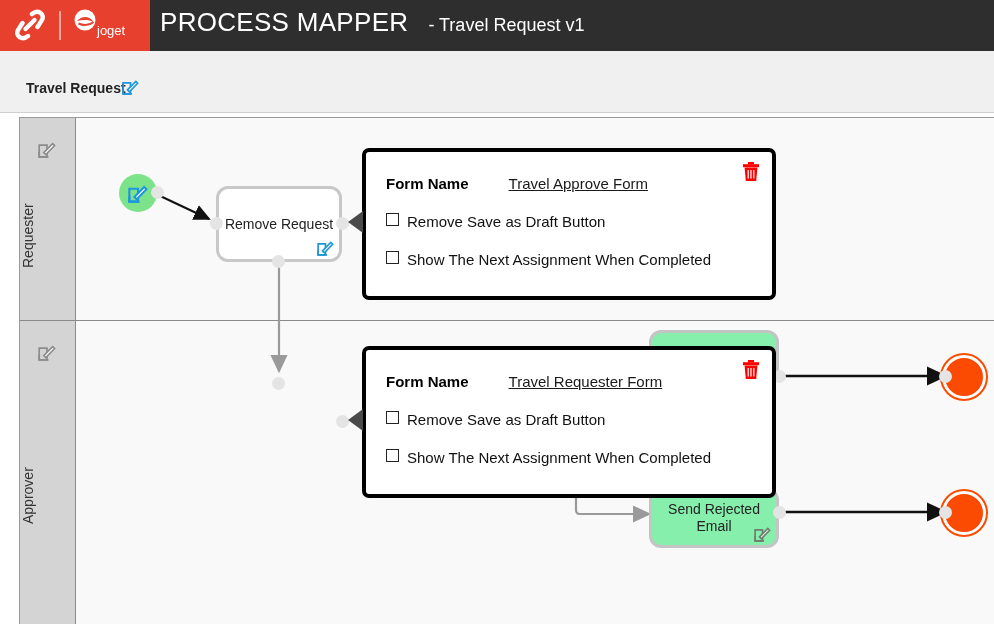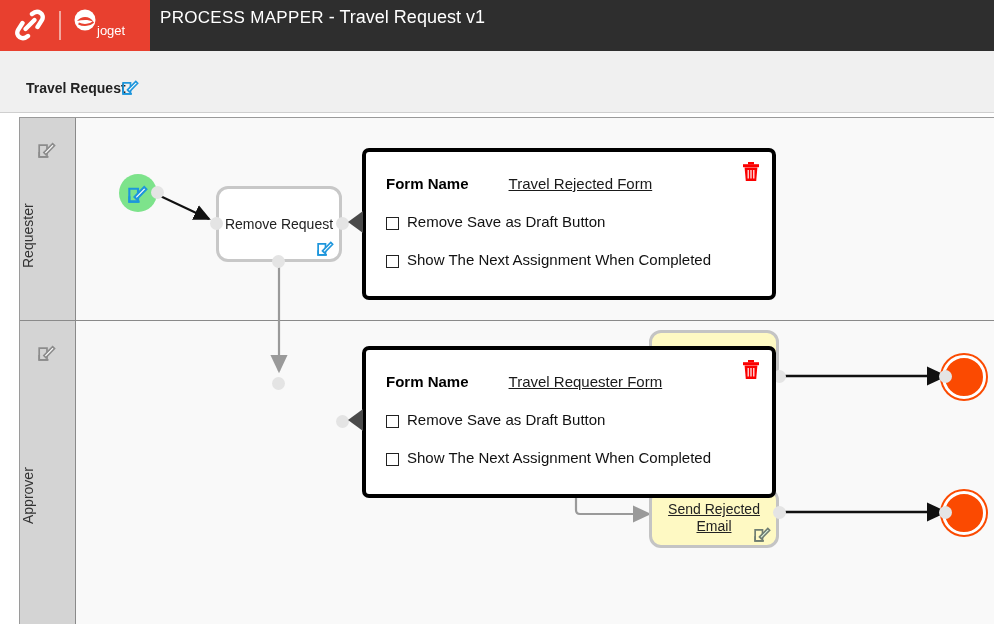--- a/index.html
+++ b/index.html
@@ -6,22 +6,22 @@
   body{width:994px;height:624px;overflow:hidden;font-family:"Liberation Sans",sans-serif;}
 
   
   .topbar{position:absolute;left:0;top:0;width:994px;height:51px;background:#2e2e2e;}
   .logo-block{position:absolute;left:0;top:0;width:150px;height:51px;background:#e8402f;
     display:flex;align-items:center;}
   .chain-icon{position:absolute;left:12px;top:8px;width:36px;height:34px;}
   .logo-divider{position:absolute;left:59px;top:11px;width:2px;height:29px;background:#f3a79d;}
   .joget-mark{position:absolute;left:72px;top:9px;width:64px;height:32px;}
   .app-title{position:absolute;left:160px;top:7px;height:40px;color:#fff;white-space:nowrap;}
-  .app-title .t-main{font-size:17px;font-weight:400;letter-spacing:.3px;vertical-align:baseline;}
-  .app-title .t-sub{font-size:18px;font-weight:400;margin-left:5px;}
+  .app-title .t-main{font-size:26px;font-weight:400;letter-spacing:.3px;vertical-align:baseline;}
+  .app-title .t-sub{font-size:18px;font-weight:400;margin-left:20px;}
 
   
   .crumbbar{position:absolute;left:0;top:51px;width:994px;height:61px;background:#f0f0f0;
     border-bottom:1px solid #cfcfcf;}
   .crumb{position:absolute;left:26px;top:80px;font-size:14px;font-weight:bold;color:#222;}
   .crumb-edit{position:absolute;left:122px;top:78px;width:17px;height:17px;}
 
   
   .canvas{position:absolute;left:19px;top:117px;width:975px;height:507px;
     background:#f9f9f9;border-top:1px solid #9a9a9a;border-left:1px solid #9a9a9a;
@@ -34,36 +34,36 @@
   .lane-head-edit{position:absolute;left:18px;top:22px;width:18px;height:18px;}
   .lane-label{position:absolute;left:0;width:56px;text-align:center;font-size:14px;color:#333;
     writing-mode:vertical-rl;transform:rotate(180deg);display:flex;justify-content:center;}
   .lane-req .lane-label{top:58px;height:120px;}
   .lane-app .lane-label{top:110px;height:130px;}
 
   
   .node{position:absolute;border:3px solid #c8c8c8;border-radius:12px;background:#fff;
     display:flex;align-items:center;justify-content:center;text-align:center;
     font-size:14px;color:#222;line-height:17px;box-sizing:border-box;}
-  .node.green{background:#fef9c3;border-color:#c4c4c4;text-decoration:underline;}
+  .node.green{background:#86efac;border-color:#c4c4c4;}
   .node-edit{position:absolute;right:5px;bottom:3px;width:17px;height:17px;}
   .dot{position:absolute;width:13px;height:13px;border-radius:50%;background:#e4e4e4;}
   .start-circle{position:absolute;width:38px;height:38px;border-radius:50%;background:#7de38b;
     display:flex;align-items:center;justify-content:center;}
   .end-circle{position:absolute;width:44px;height:44px;border-radius:50%;
     background:#fb4a01;border:3px solid #fff;box-shadow:0 0 0 2px #fb4a01;box-sizing:border-box;}
   .conn{position:absolute;}
 
   
   .popup{position:absolute;background:#fff;border:4px solid #000;border-radius:7px;
     box-sizing:border-box;}
   .popup-tail{position:absolute;width:0;height:0;
     border-top:11px solid transparent;border-bottom:11px solid transparent;
     border-right:15px solid #4a4a4a;}
-  .p-row{position:absolute;left:20px;display:flex;align-items:flex-end;white-space:nowrap;}
+  .p-row{position:absolute;left:20px;display:flex;align-items:flex-start;white-space:nowrap;}
   .p-label{font-size:15px;font-weight:bold;color:#000;}
   .p-link{font-size:15px;color:#1a1a1a;text-decoration:underline;margin-left:40px;}
   .p-check{width:13px;height:13px;border:1.6px solid #222;box-sizing:border-box;background:#fff;
     display:inline-block;}
   .p-text{font-size:15px;color:#111;margin-left:8px;}
   .trash{position:absolute;right:12px;top:10px;width:18px;height:20px;}
 </style>
 </head>
 <body>
 
@@ -180,21 +180,21 @@
   <div class="dot" style="left:753px;top:388px;"></div>
 
   <div class="end-circle" style="left:922px;top:237px;"></div>
   <div class="dot" style="left:919px;top:252px;"></div>
   <div class="end-circle" style="left:922px;top:373px;"></div>
   <div class="dot" style="left:919px;top:388px;"></div>
 
   <div class="popup" style="left:342px;top:30px;width:414px;height:152px;">
     <div class="p-row" style="top:23px;">
       <span class="p-label">Form Name</span>
-      <a class="p-link" href="#">Travel Rejected Form</a>
+      <a class="p-link" href="#">Travel Approve Form</a>
     </div>
     <div class="p-row" style="top:61px;">
       <span class="p-check"></span>
       <span class="p-text">Remove Save as Draft Button</span>
     </div>
     <div class="p-row" style="top:99px;">
       <span class="p-check"></span>
       <span class="p-text">Show The Next Assignment When Completed</span>
     </div>
     <svg class="trash" viewBox="0 0 18 20">

